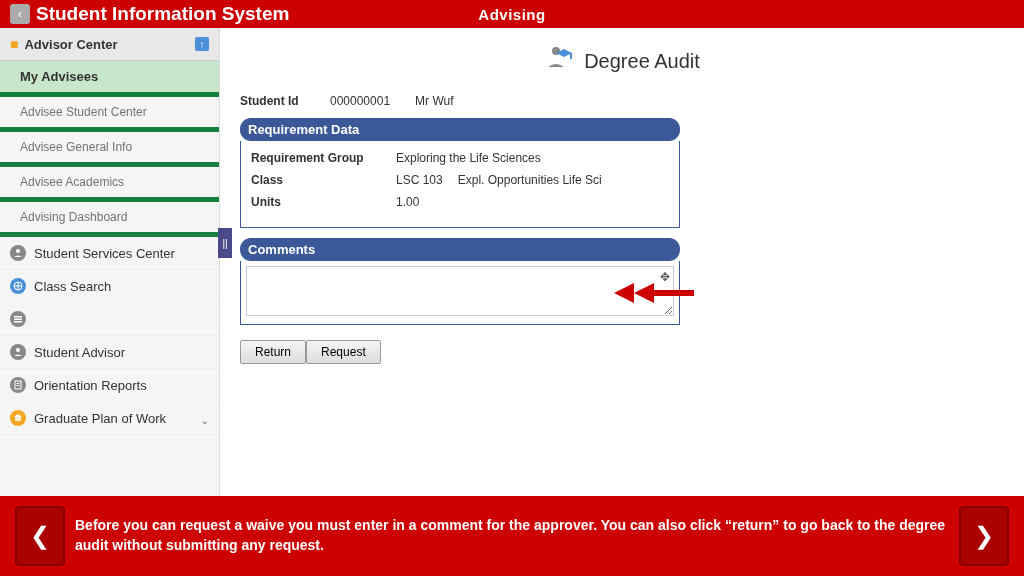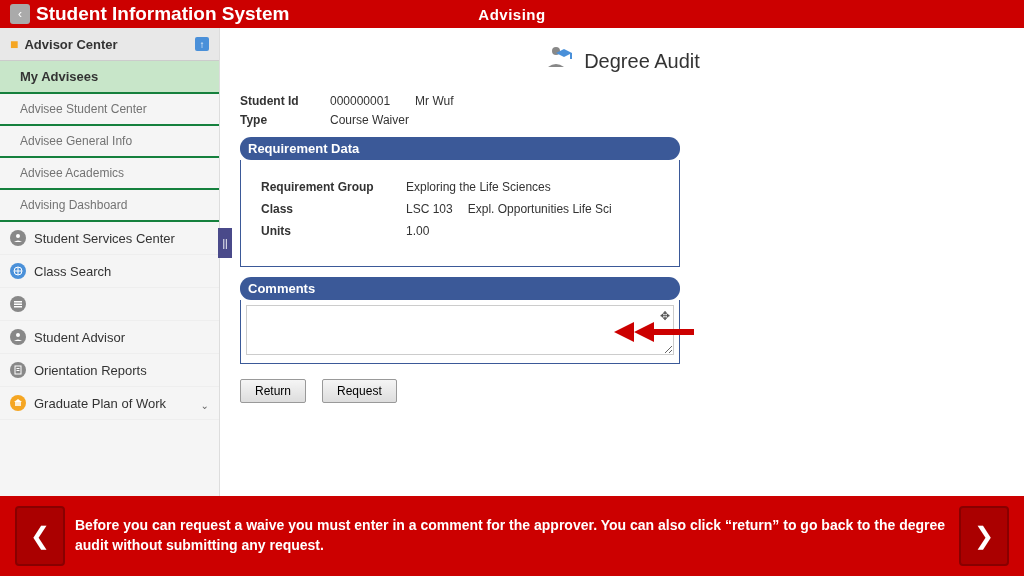--- a/index.html
+++ b/index.html
@@ -72,21 +72,21 @@
       color: #333;
       display: flex;
       align-items: center;
       gap: 6px;
     }
     .sidebar-item {
       padding: 8px 10px 8px 20px;
       cursor: pointer;
       color: #333;
       font-size: 13px;
-      border-bottom: 2px solid #15803d;
+      border-bottom: 5px solid #15803d;
     }
     .sidebar-item.active {
       background: #c8e6c9;
       font-weight: bold;
     }
     .sidebar-item.sub-item {
       padding-left: 20px;
       color: #737373;
       font-size: 12px;
     }
@@ -197,21 +197,21 @@
       color: white;
       padding: 4px 8px;
       font-size: 13px;
       font-weight: bold;
       margin-bottom: 0;
       border-radius: 11px;
     }
     .section-body {
       border: 1px solid #3b5998;
       border-top: none;
-      padding: 20px;
+      padding: 10px;
       margin-bottom: 10px;
     }
     .data-row {
       display: flex;
       align-items: baseline;
       margin-bottom: 8px;
       gap: 15px;
     }
     .data-label {
       font-weight: bold;
@@ -231,21 +231,21 @@
       height: 50px;
       border: 1px solid #ccc;
       resize: both;
       font-size: 12px;
       padding: 3px;
     }
 
     
     .btn-row {
       display: flex;
-      gap: 16px;
+      gap: 0;
       margin-top: 12px;
     }
     .btn {
       padding: 4px 14px;
       font-size: 12px;
       border: 1px solid #999;
       background: linear-gradient(to bottom, #f5f5f5, #ddd);
       cursor: pointer;
       border-radius: 2px;
     }
@@ -405,24 +405,20 @@
           <rect x="26" y="10" width="2" height="6" fill="#4a90d9"></rect>
         </svg>
       </span>
       <span class="page-header-title">Degree Audit</span>
     </div>
 
     <div class="info-row">
       <span class="info-label">Student Id</span>
       <span class="info-value">000000001</span>
       <span class="info-value" style="margin-left:15px;">Mr Wuf</span>
-    </div>
-    <div class="info-row">
-      <span class="info-label">Type</span>
-      <span class="info-value">Course Waiver</span>
     </div>
 
     <div style="margin-top:10px; max-width:440px;">
       <div class="section-header">Requirement Data</div>
       <div class="section-body">
         <div class="data-row">
           <span class="data-label">Requirement Group</span>
           <span class="data-value">Exploring the Life Sciences</span>
         </div>
         <div class="data-row">

